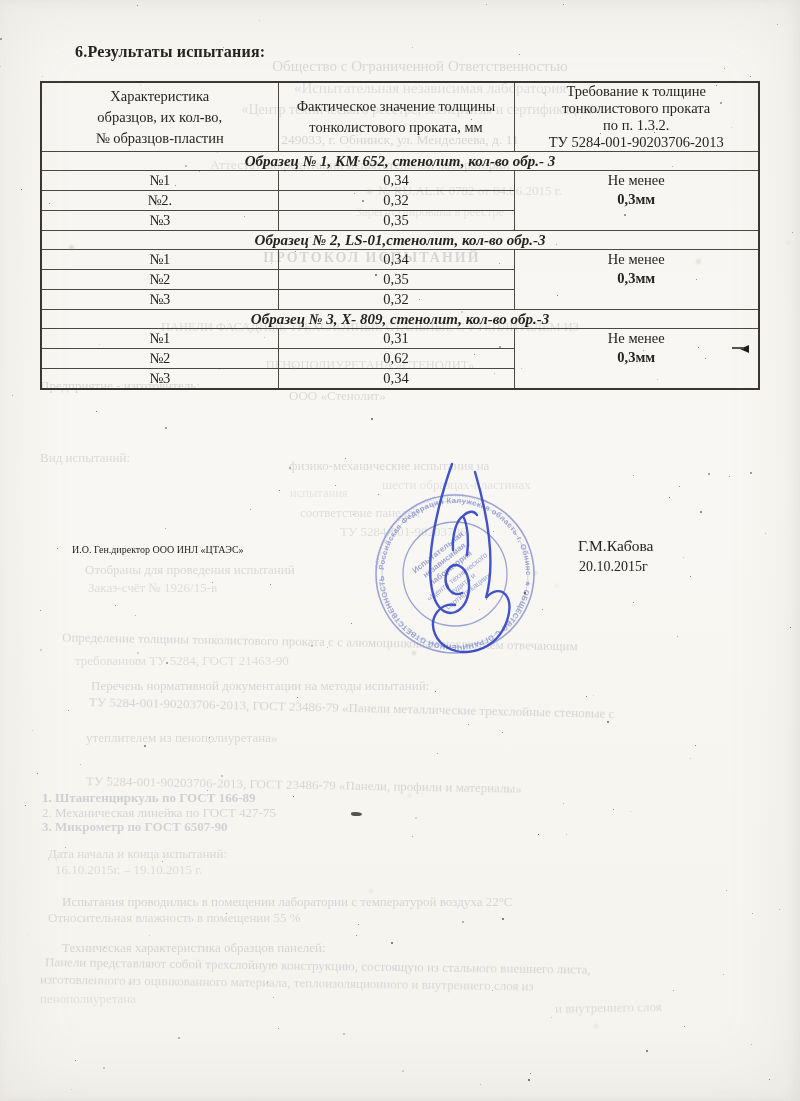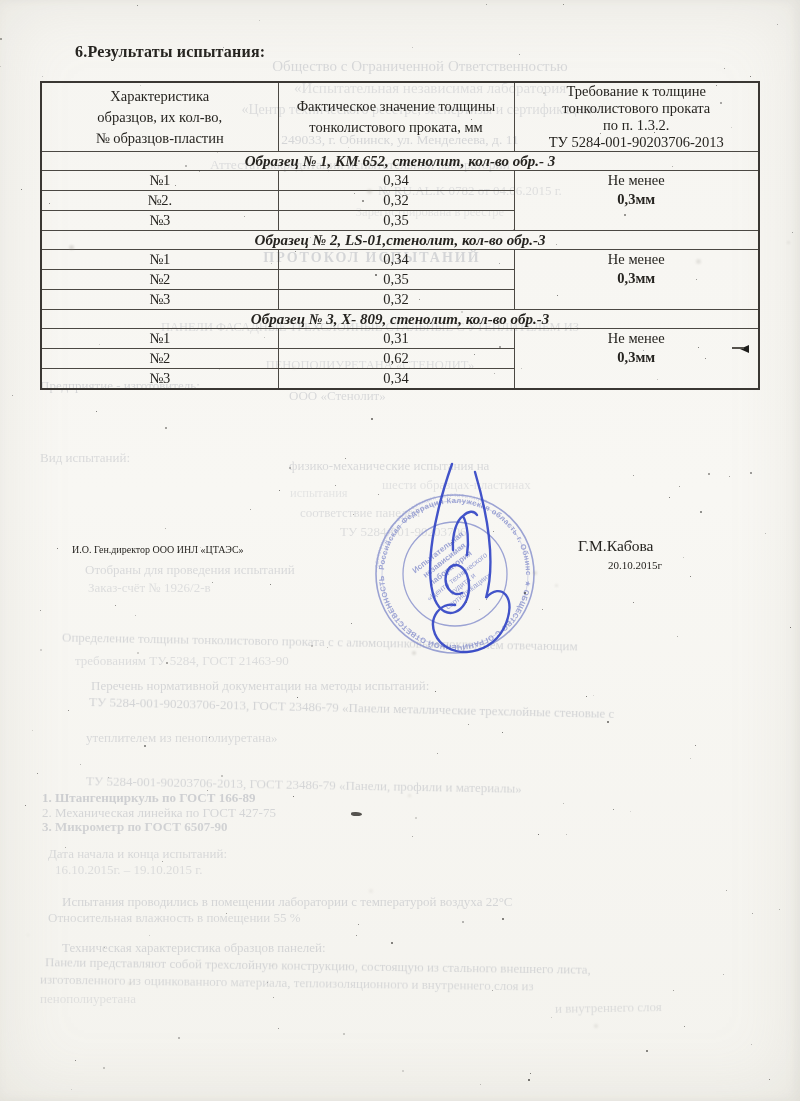--- a/index.html
+++ b/index.html
@@ -22,21 +22,21 @@
   }
   table.results th.tight{line-height:1.18;}
   tr.band td{
     font-weight:bold; font-style:italic; text-align:center; font-size:15px; height:18px; line-height:18px;
   }
   tr.data td{font-size:14.5px; text-align:center; height:19px; line-height:19px;}
   td.req{vertical-align:top; text-align:center; font-size:14.5px; line-height:19px; padding-top:1px;}
   td.req .b{font-weight:bold;}
   .sig-label{position:absolute; left:72px; top:544px; font-size:10px;}
   .sig-name{position:absolute; left:578px; top:537px; font-size:15.5px;}
-  .sig-date{position:absolute; left:608px; top:559px; font-size:11px;}
+  .sig-date{position:absolute; left:579px; top:559px; font-size:14px;}
   .ghost{position:absolute; color:#7e8494; filter:blur(.45px); white-space:nowrap; pointer-events:none;}
   #stamp-svg{position:absolute; left:368px; top:487px; opacity:.82;}
   #signature-svg{position:absolute; left:395px; top:450px;}
   #stamp-svg text{font-family:"Liberation Sans","DejaVu Sans",sans-serif;}
   .speck{position:absolute; background:#2c2a27; border-radius:50%;}
   .smudge{position:absolute; background:#9a968e; border-radius:50%; filter:blur(1px);}
   .artifact-arrow{
     position:absolute; left:740px; top:345px; width:0; height:0;
     border-top:4px solid transparent; border-bottom:4px solid transparent; border-right:9px solid #1d1c1a;
     filter:blur(.3px);
@@ -67,21 +67,21 @@
       <div class="ghost" style="top: 358px; left: 370px; transform: translateX(-50%); font-size: 12.5px; opacity: 0.22;">ПЕНОПОЛИУРЕТАНА «СТЕНОЛИТ»</div>
       <div class="ghost" style="top: 378px; left: 40px; font-size: 13px; opacity: 0.28;">Предприятие - изготовитель:</div>
       <div class="ghost" style="top: 388px; left: 289px; font-size: 13px; opacity: 0.26;">ООО «Стенолит»</div>
       <div class="ghost" style="top: 450px; left: 40px; font-size: 13px; opacity: 0.25;">Вид испытаний:</div>
       <div class="ghost" style="top: 458px; left: 289px; font-size: 13px; opacity: 0.26;">физико-механические испытания на</div>
       <div class="ghost" style="top: 477px; left: 382px; font-size: 13px; opacity: 0.18;">шести образцах-пластинах</div>
       <div class="ghost" style="top: 486px; left: 290px; font-size: 12.5px; opacity: 0.16;">испытания</div>
       <div class="ghost" style="top: 505px; left: 300px; font-size: 13px; opacity: 0.22;">соответствие панелей</div>
       <div class="ghost" style="top: 524px; left: 340px; font-size: 13px; opacity: 0.22;">ТУ 5284-001-90203706</div>
       <div class="ghost" style="top: 562px; left: 85px; font-size: 13px; opacity: 0.26;">Отобраны для проведения испытаний</div>
-      <div class="ghost" style="top: 580px; left: 88px; font-size: 13px; opacity: 0.22;">Заказ-счёт № 1926/2-в</div>
+      <div class="ghost" style="top: 580px; left: 88px; font-size: 13px; opacity: 0.22;">Заказ-счёт № 1926/15-в</div>
       <div class="ghost" style="top: 634px; left: 62px; transform: rotate(1deg); font-size: 13px; opacity: 0.28;">Определение толщины тонколистового проката с с алюмоцинковым покрытием отвечающим</div>
       <div class="ghost" style="top: 653px; left: 75px; font-size: 13px; opacity: 0.22;">требованиям ТУ 5284, ГОСТ 21463-90</div>
       <div class="ghost" style="top: 678px; left: 91px; font-size: 13px; opacity: 0.28;">Перечень нормативной документации на методы испытаний:</div>
       <div class="ghost" style="top: 700px; left: 89px; transform: rotate(1.3deg); font-size: 13px; opacity: 0.3;">ТУ 5284-001-90203706-2013, ГОСТ 23486-79 «Панели металлические трехслойные стеновые с</div>
       <div class="ghost" style="top: 730px; left: 86px; font-size: 13px; opacity: 0.25;">утеплителем из пенополиуретана»</div>
       <div class="ghost" style="top: 777px; left: 86px; transform: rotate(1deg); font-size: 13px; opacity: 0.28;">ТУ 5284-001-90203706-2013, ГОСТ 23486-79 «Панели, профили и материалы»</div>
       <div class="ghost" style="top: 790px; left: 42px; font-size: 13px; opacity: 0.33; font-weight: bold;">1. Штангенциркуль по  ГОСТ 166-89</div>
       <div class="ghost" style="top: 805px; left: 42px; font-size: 13px; opacity: 0.28;">2. Механическая линейка по  ГОСТ 427-75</div>
       <div class="ghost" style="top: 819px; left: 42px; font-size: 13px; opacity: 0.3; font-weight: bold;">3. Микрометр по ГОСТ 6507-90</div>
       <div class="ghost" style="top: 846px; left: 48px; font-size: 13px; opacity: 0.25;">Дата начала и конца испытаний:</div>

